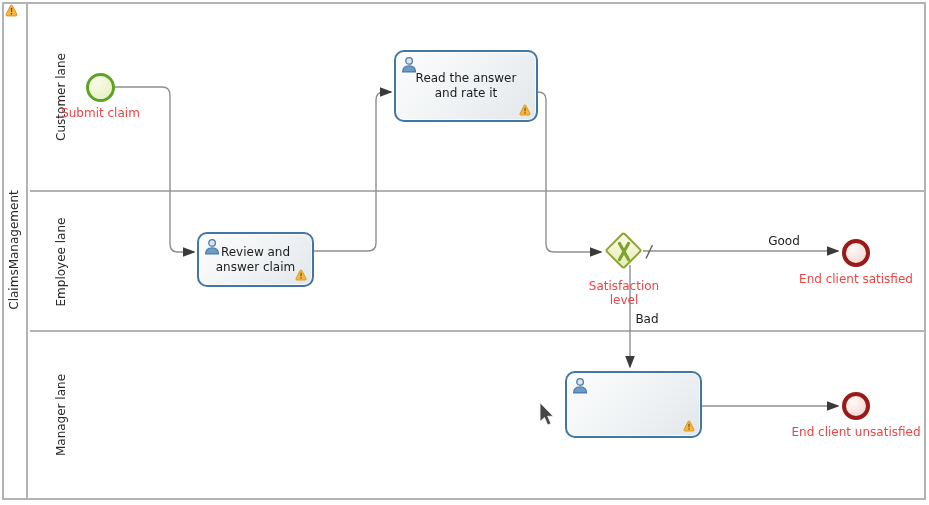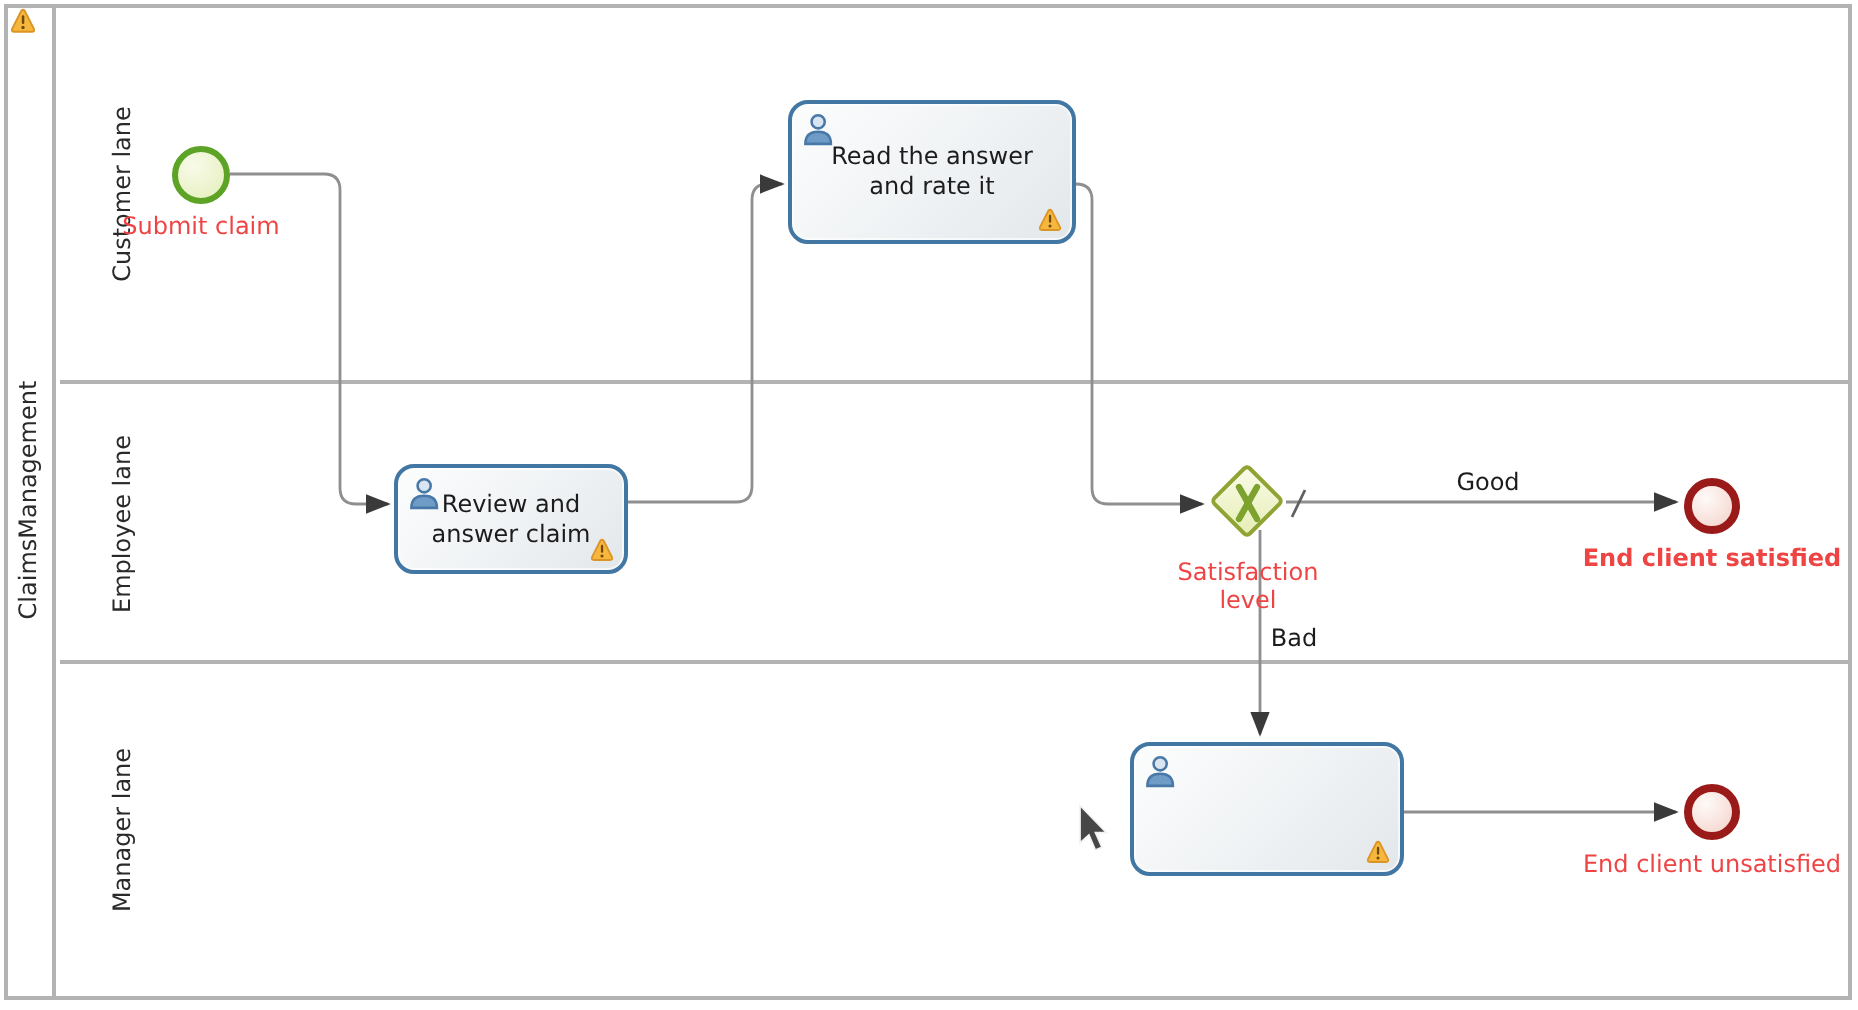--- a/index.html
+++ b/index.html
@@ -121,25 +121,25 @@
     </svg>
   </div>
 
   <div class="gateway"></div>
   <svg class="gw-x" width="14" height="21" viewBox="0 0 14 21">
     <line x1="2.5" y1="2.5" x2="11.5" y2="18.5" stroke="#7da22e" stroke-width="3.2" stroke-linecap="round"></line>
     <line x1="11.5" y1="2.5" x2="2.5" y2="18.5" stroke="#7da22e" stroke-width="3.2" stroke-linecap="round"></line>
   </svg>
   <div class="node-label" style="left:573px;top:279px;width:102px;">Satisfaction level</div>
 
-  <div class="flow-label" style="left:714px;top:234px;width:60px;">Good</div>
+  <div class="flow-label" style="left:754px;top:234px;width:60px;">Good</div>
   <div class="flow-label" style="left:630px;top:312px;width:34px;">Bad</div>
 
   <div class="event end" style="left:842px;top:239px;"></div>
-  <div class="node-label" style="left:786px;top:272px;width:140px;font-weight:bold;">End client satisfied</div>
+  <div class="node-label" style="left:786px;top:272px;width:140px;">End client satisfied</div>
 
   <div class="task" style="left:565px;top:371px;width:137px;height:67px;">
     <svg class="user-icon" width="17" height="17" viewBox="0 0 16 16">
       <circle cx="7.6" cy="4.6" r="3.1" fill="#d9e6f1" stroke="#4878a8" stroke-width="1.2"></circle>
       <path d="M1.6 15 Q1.6 9.3 7.6 9.3 Q13.6 9.3 13.6 15 Z" fill="#6f9cc6" stroke="#4878a8" stroke-width="1.2"></path>
     </svg>
     <svg class="warn-br" width="12" height="12" viewBox="0 0 12 12">
       <path d="M5.2 1.3 Q6 .4 6.8 1.3 L11 9.6 Q11.5 11 10 11 L2 11 Q.5 11 1 9.6 Z" fill="#f6b73c" stroke="#db9426" stroke-width="0.9"></path>
       <rect x="5.45" y="3.4" width="1.15" height="4" rx="0.55" fill="#6f4c0d"></rect>
       <circle cx="6" cy="9" r="0.78" fill="#6f4c0d"></circle>

